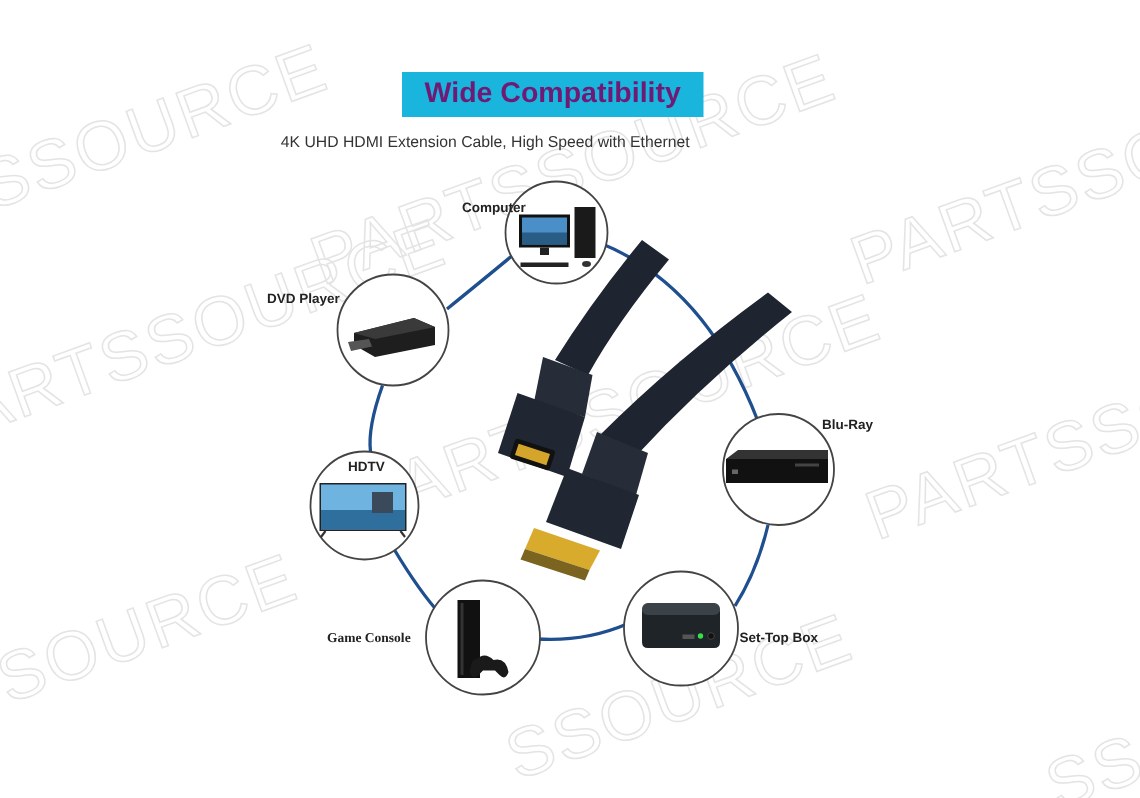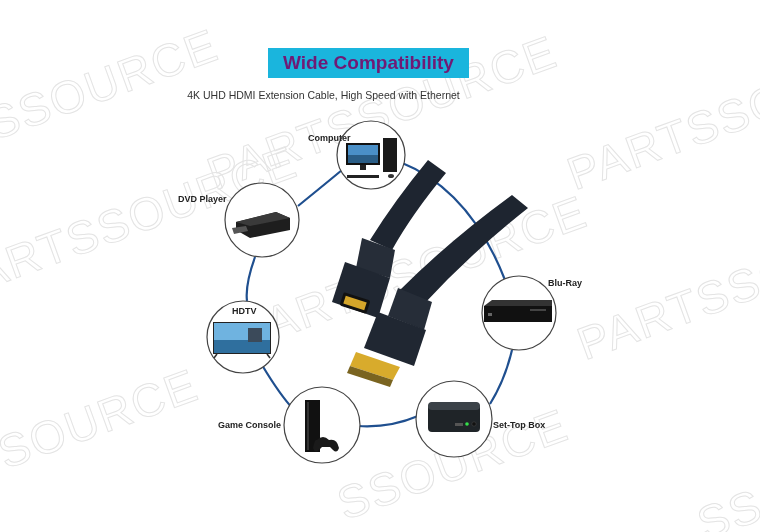--- a/index.html
+++ b/index.html
@@ -110,15 +110,15 @@
       <polygon points="378,312 426,330 414,366 364,348" fill="#202732"></polygon>
       <polygon points="356,352 400,367 393,380 350,366" fill="#d8ab2c"></polygon>
       <polygon points="350,366 393,380 390,387 347,373" fill="#7a6420"></polygon>
     </g>
   </g>
 </svg>
 
 <div class="label" style="left:308px;top:133px;">Computer</div>
 <div class="label" style="left:178px;top:194px;">DVD Player</div>
 <div class="label" style="left:184px;top:306px;padding-left:48px;">HDTV</div>
-<div class="label" style="left:218px;top:420px;">Game Console</div>
+<div class="label" style="left:218px;top:420px;font-family:Liberation Serif, serif;">Game Console</div>
 <div class="label" style="left:493px;top:420px;">Set-Top Box</div>
 <div class="label" style="left:548px;top:278px;text-align:center;">Blu-Ray</div>
 
 </body></html>

